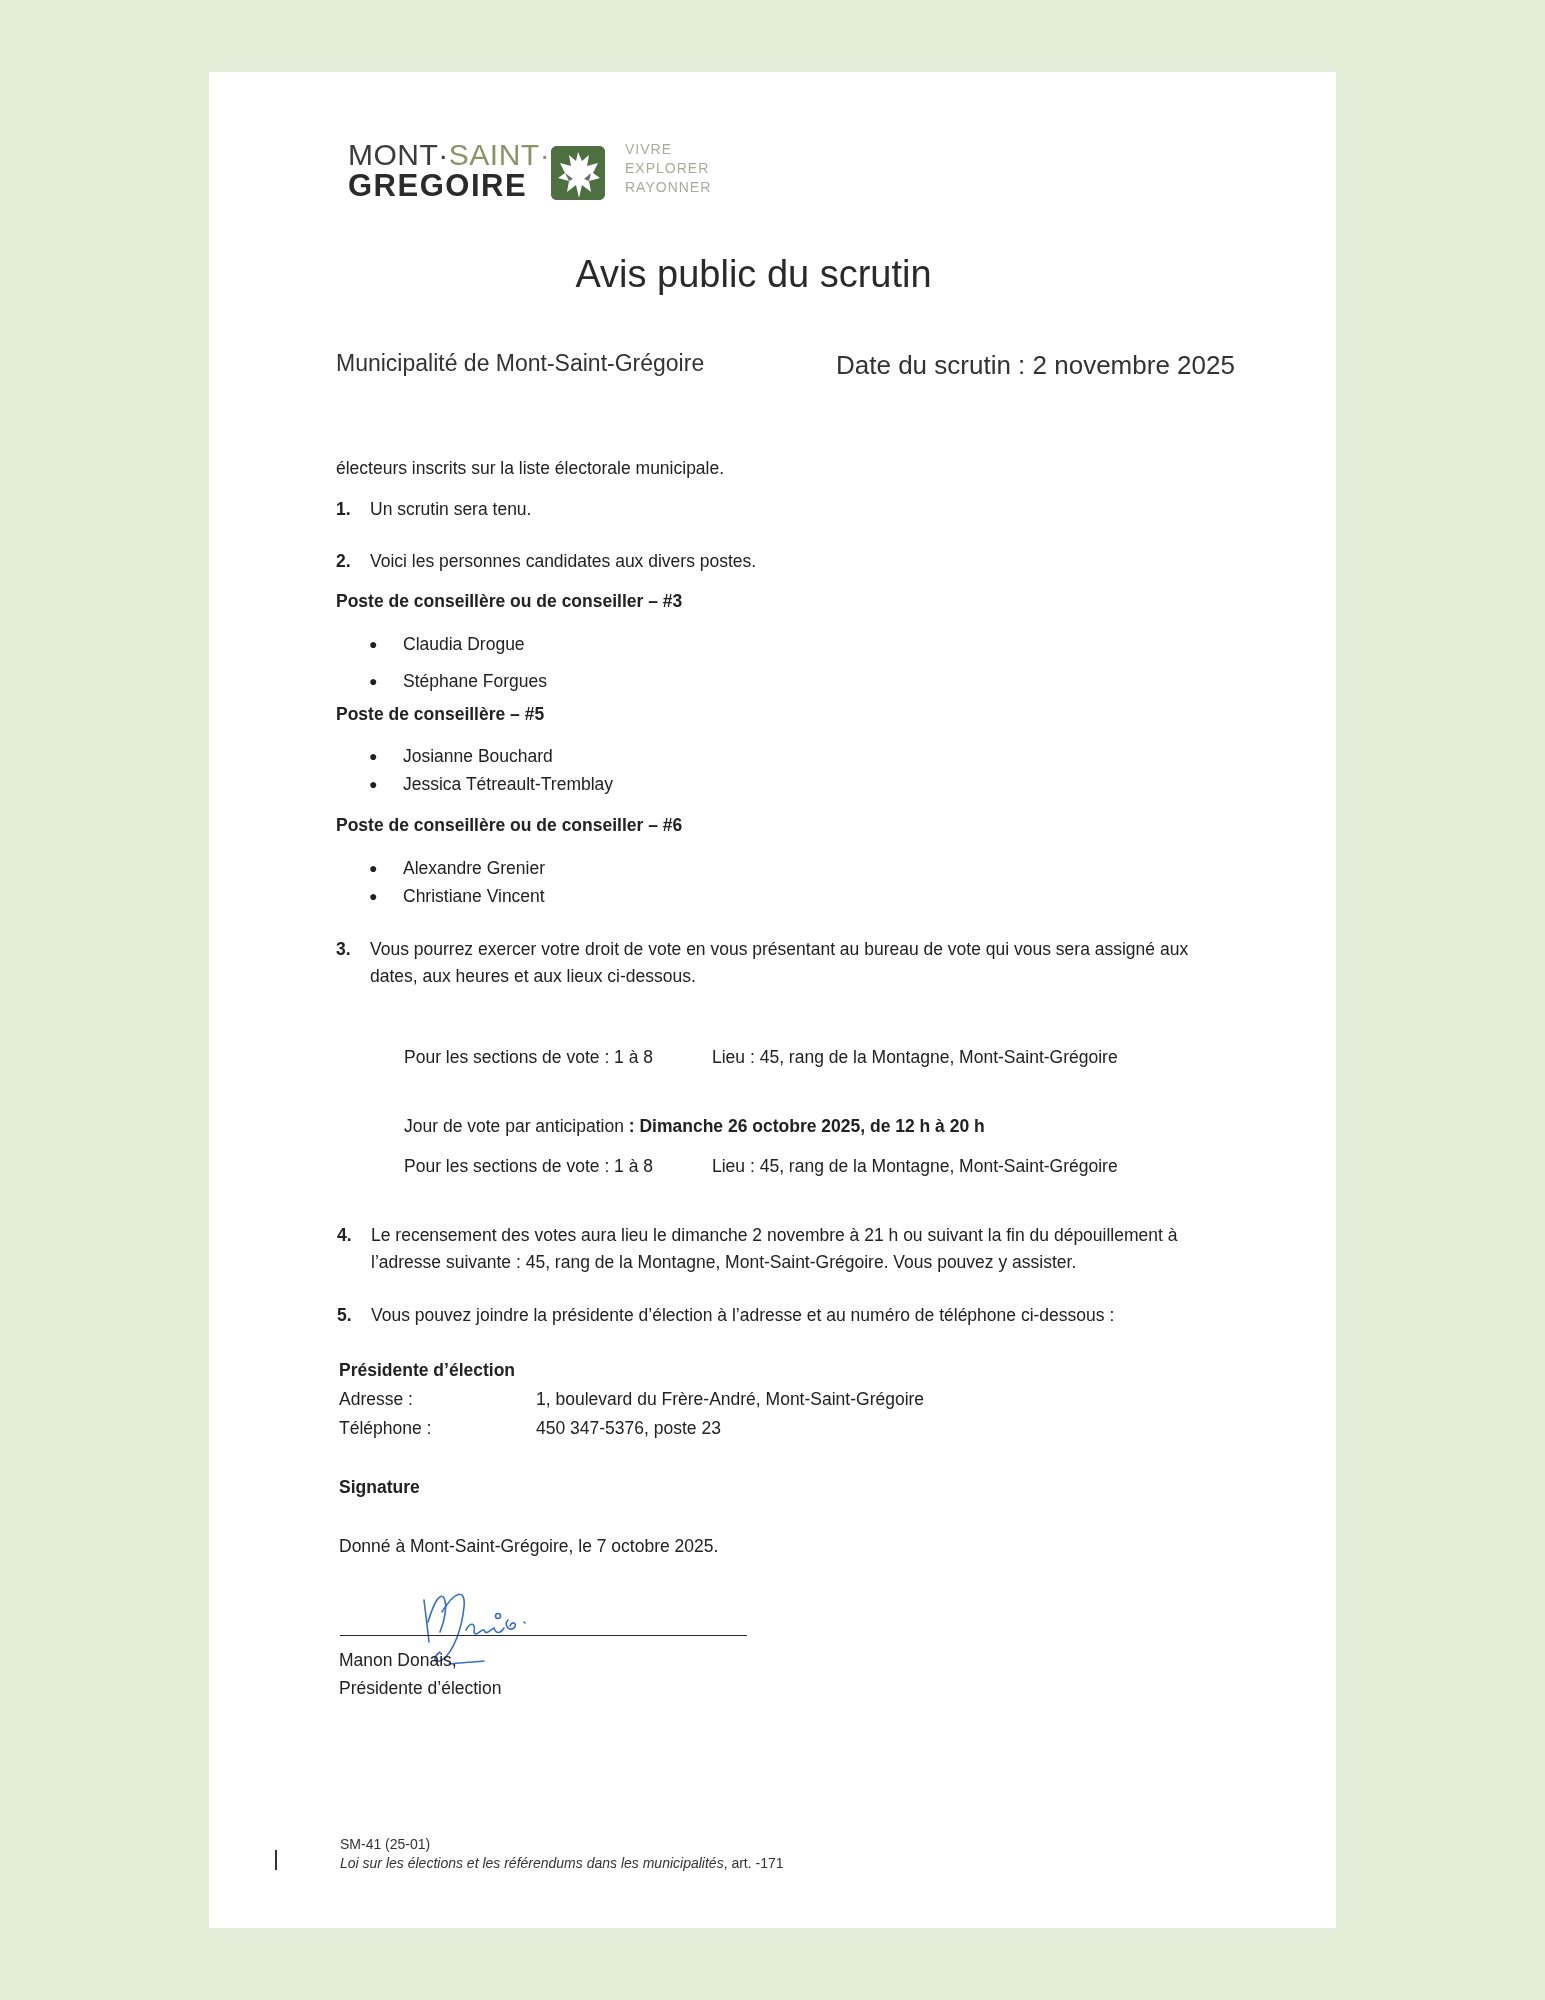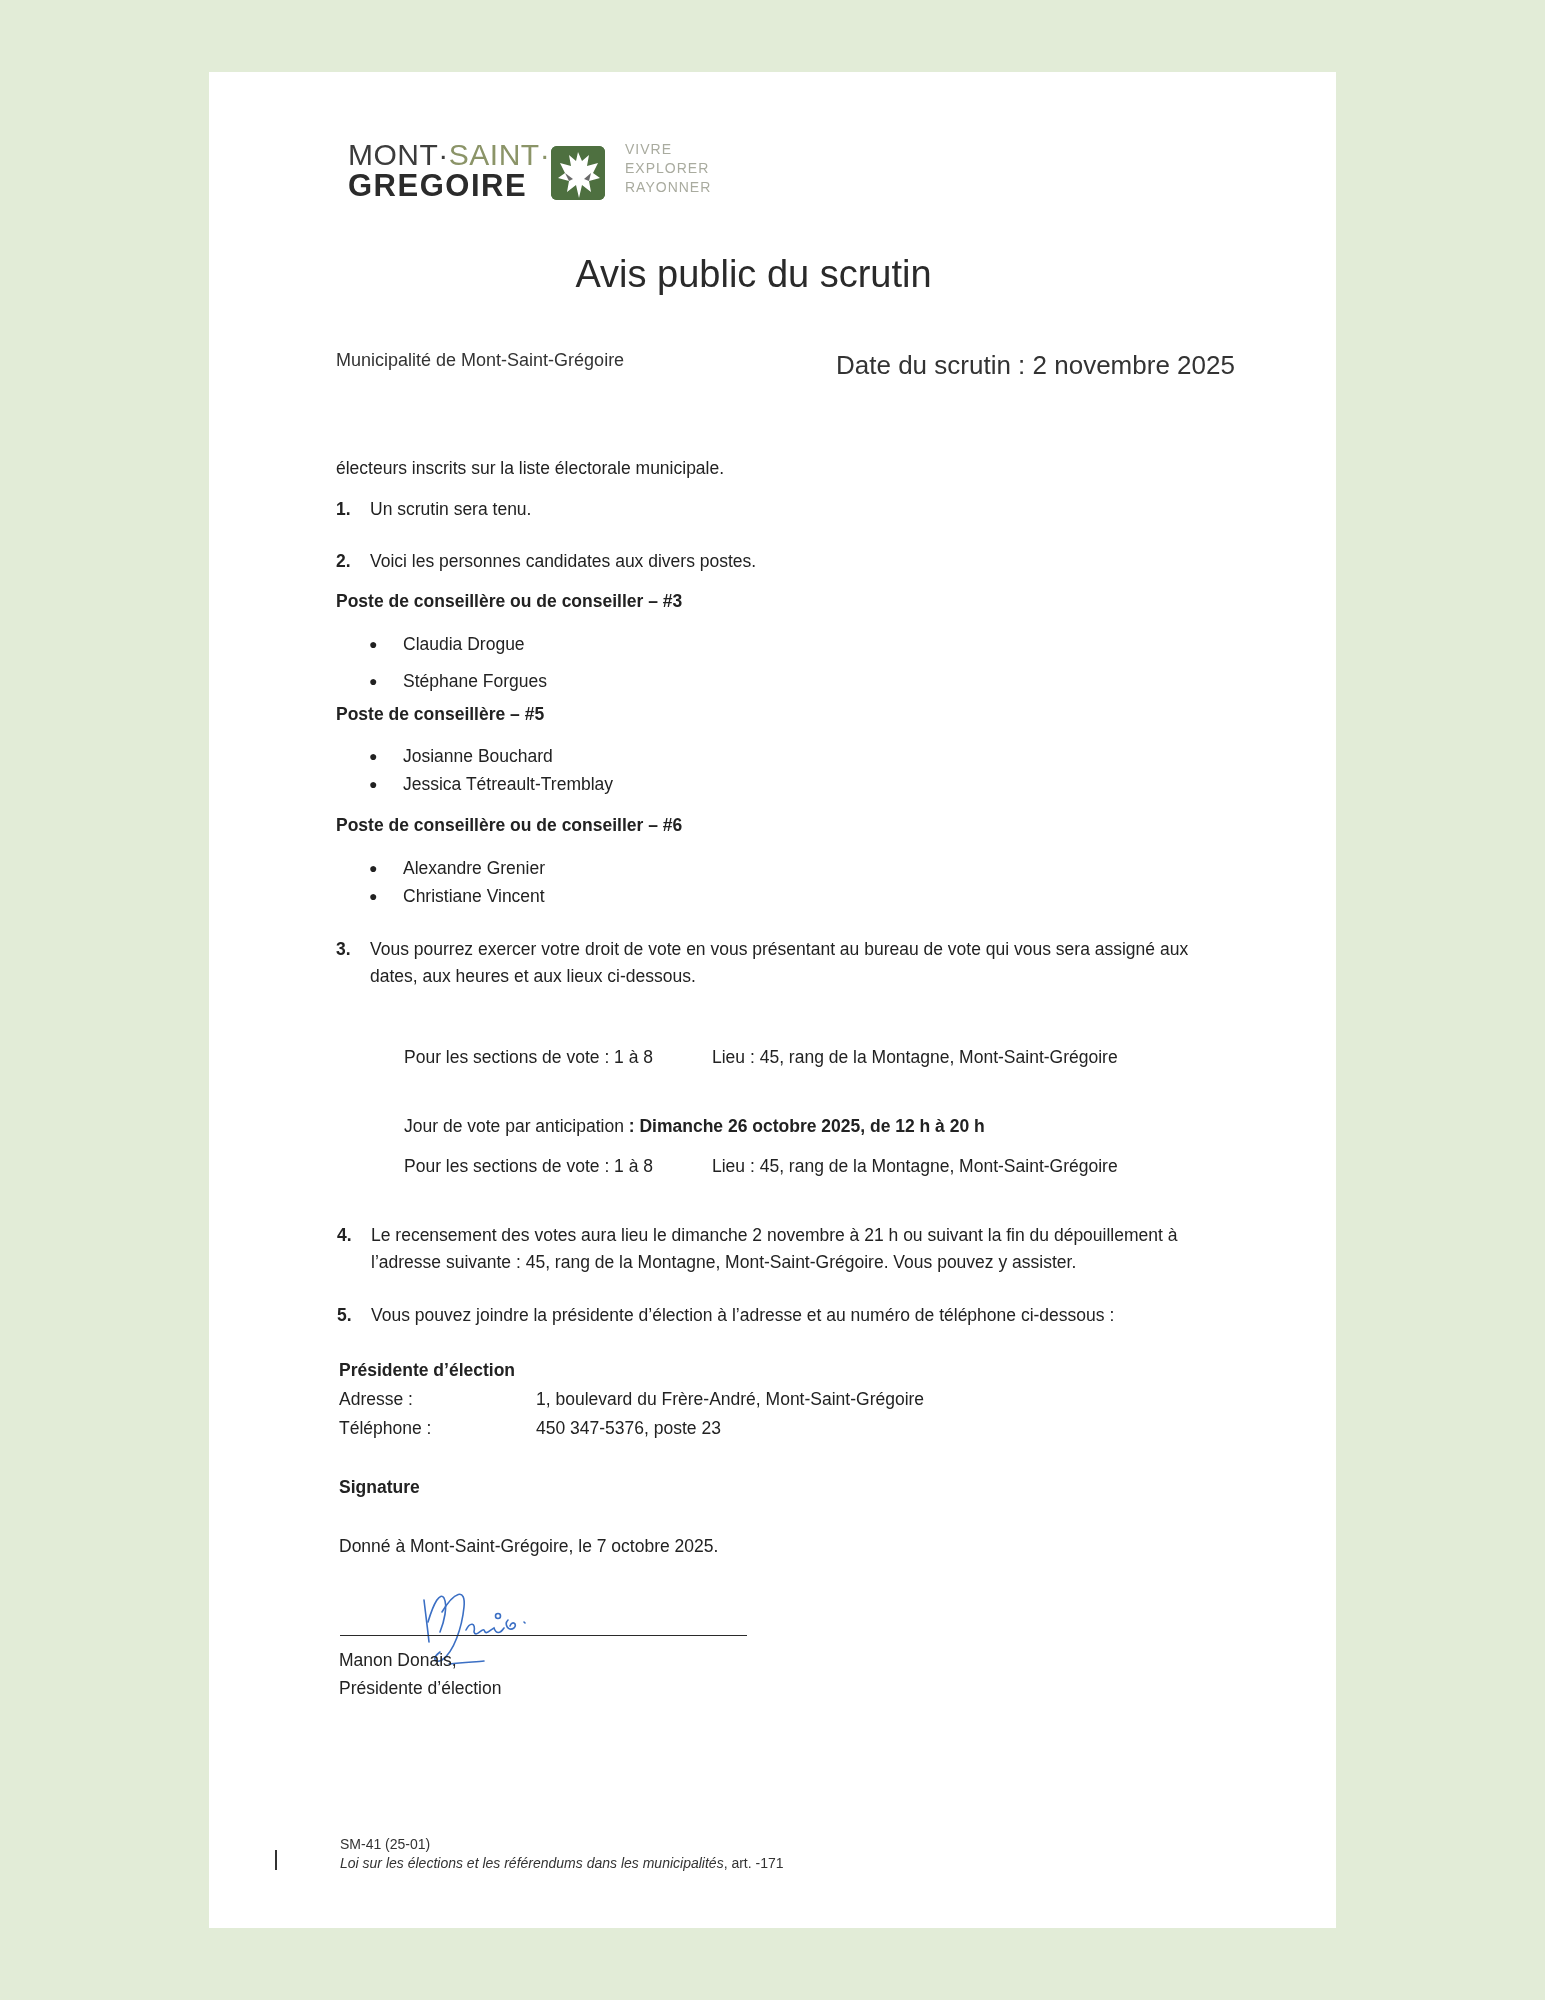--- a/index.html
+++ b/index.html
@@ -21,21 +21,21 @@
 
   
   .logo { position: absolute; left: 139px; top: 66px; height: 66px; }
   .logo-line1 { position: absolute; left: 0; top: 0; font-size: 30px; letter-spacing: 0.5px; color: #3c3c3c; font-weight: normal; }
   .logo-line1 .saint { color: #8b9468; }
   .logo-line2 { position: absolute; left: 0; top: 30px; font-size: 31px; font-weight: bold; letter-spacing: 1.5px; color: #2b2b2b; }
   .logo-mark { position: absolute; left: 203px; top: 8px; width: 54px; height: 54px; background: #4e7040; border-radius: 6px; overflow: hidden; }
   .logo-tag { position: absolute; left: 277px; top: 2px; font-size: 14px; line-height: 19px; letter-spacing: 1px; color: #a9ab9f; }
 
   .title { left: 0; width: 1089px; top: 181px; text-align: center; font-size: 38px; color: #2a2a2a; }
-  .meta-left { left: 127px; top: 278px; font-size: 18px; color: #333; }
+  .meta-left { left: 127px; top: 278px; font-size: 23px; color: #333; }
   .meta-right { left: 627px; top: 278px; font-size: 26px; color: #333; }
 
   .body-text { font-size: 17.5px; line-height: 27px; color: #222; }
   .num { font-weight: bold; display: inline-block; width: 34px; }
   .bold { font-weight: bold; text-align: center; }
   .bullet { display: inline-block; width: 34px; text-align: left; font-size: 14px; vertical-align: 1px; }
 
   .sig-line { position: absolute; left: 131px; top: 1563px; width: 407px; border-top: 1.5px solid #2a2a2a; }
   .footer-mark { position: absolute; left: 66px; top: 1778px; width: 1.5px; height: 20px; background: #333; }
   .footer { font-size: 14px; line-height: 20px; color: #333; }

